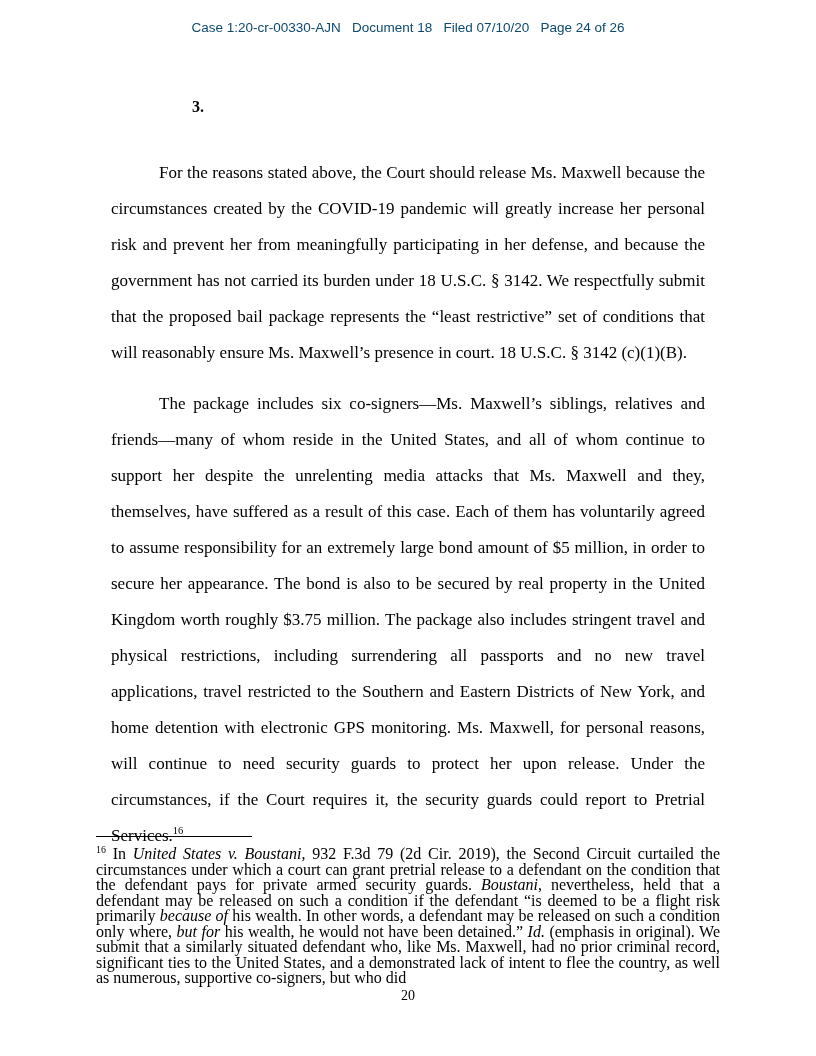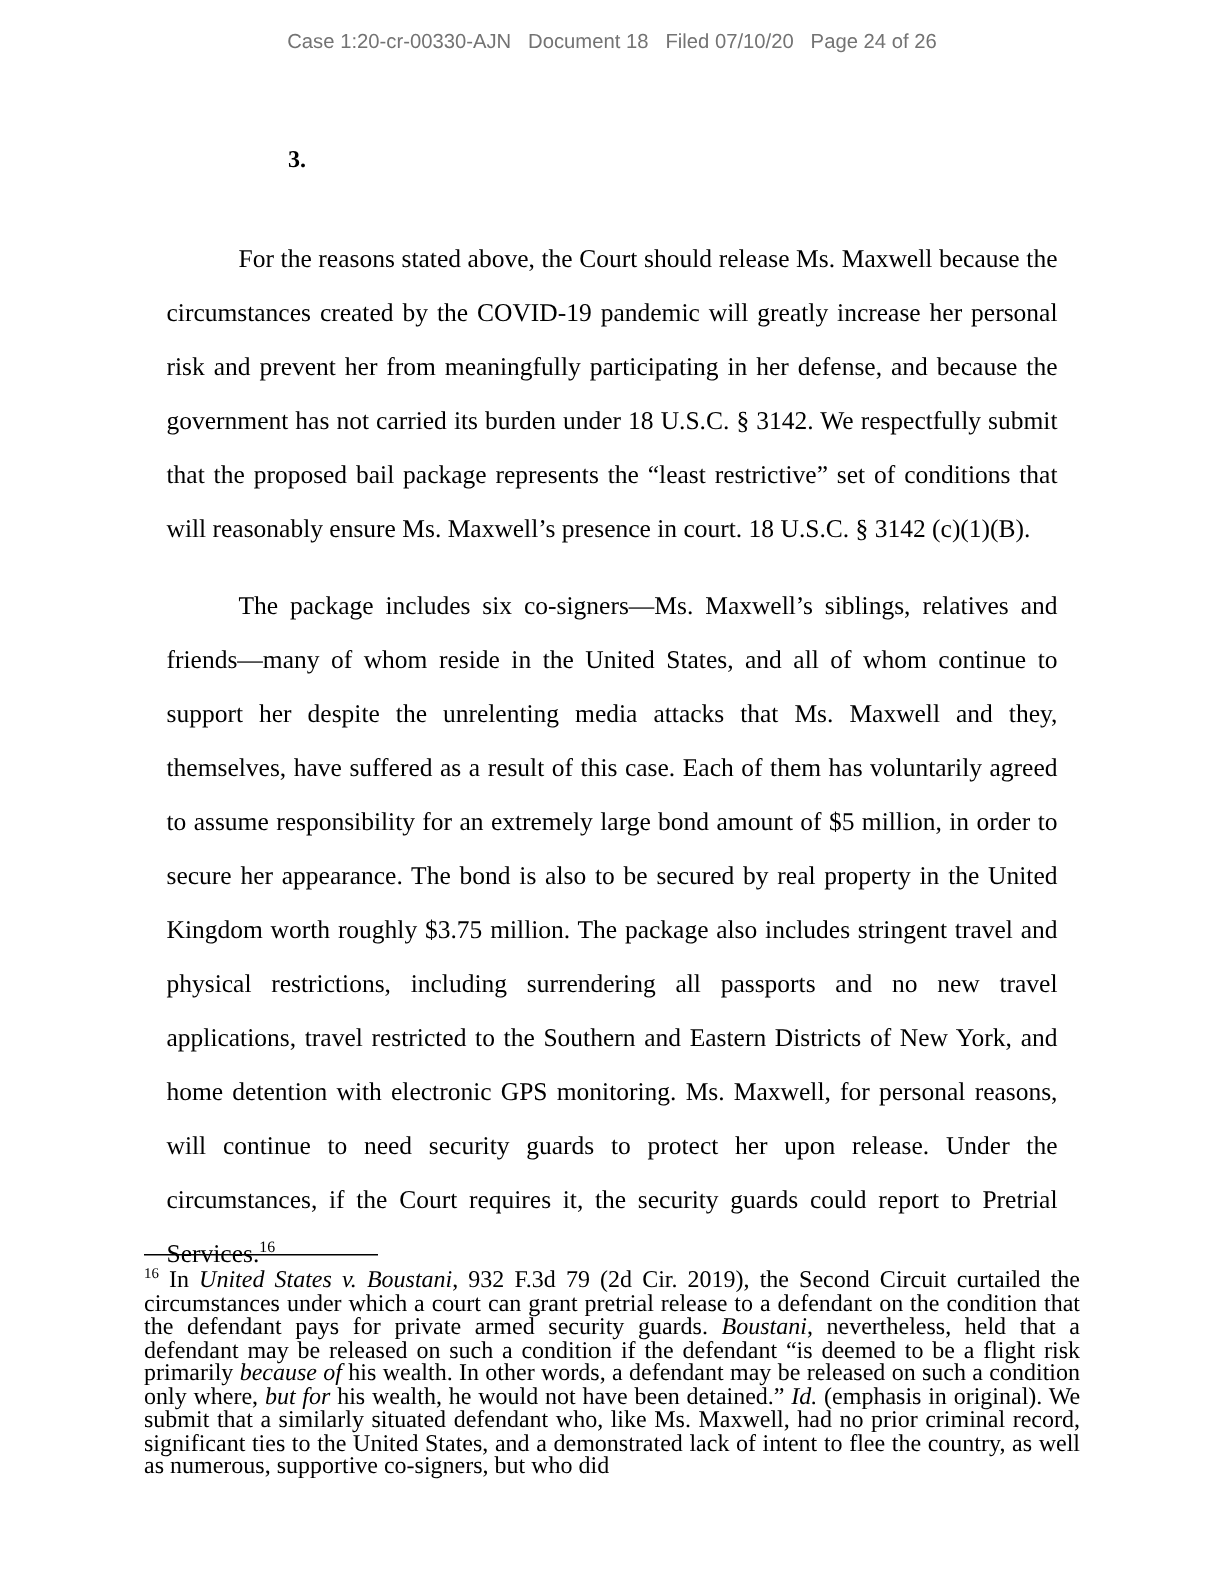--- a/index.html
+++ b/index.html
@@ -68,30 +68,31 @@
     right: 0;
     text-align: center;
     font-size: 14px;
   }
 </style>
 </head>
 <body>
 
 <div class="page">
 
-  <header class="stamp" style="color: #737373;">Case 1:20-cr-00330-AJN   Document 18   Filed 07/10/20   Page 24 of 26</header>
+  <header class="stamp" style="color: #0c4a6e;">Case 1:20-cr-00330-AJN   Document 18   Filed 07/10/20   Page 24 of 26</header>
 
   <div class="heading">
     <span class="h-num">3.</span>
   </div>
 
   <section class="body-text">
     <p>For the reasons stated above, the Court should release Ms. Maxwell because the circumstances created by the COVID-19 pandemic will greatly increase her personal risk and prevent her from meaningfully participating in her defense, and because the government has not carried its burden under 18 U.S.C. § 3142.  We respectfully submit that the proposed bail package represents the “least restrictive” set of conditions that will reasonably ensure Ms. Maxwell’s presence in court.  18 U.S.C. § 3142 (c)(1)(B).</p>
     <p><span>The package includes six co-signers—Ms. Maxwell’s siblings, relatives and friends—many of whom reside in the United States, and all of whom continue to support her despite the unrelenting media attacks that Ms. Maxwell and they, themselves, have suffered as a result of this case.  Each of them has voluntarily agreed to assume responsibility for an extremely large bond amount of $5 million, in order to secure her appearance.  The bond is also to be secured by real property in the United Kingdom worth roughly $3.75 million.  The package also includes stringent travel and physical restrictions, including surrendering all passports and no new travel applications, travel restricted to the Southern and Eastern Districts of New York, and home detention with electronic GPS monitoring.  Ms. Maxwell, for personal reasons, will continue to need security guards to protect her upon release.  Under the circumstances, if the Court requires it, the security guards could report to Pretrial Services.</span><sup>16</sup></p>
   </section>
 
   <div class="footnote-area">
     <div class="fn-sep"></div>
     <p class="fn-text"><sup>16</sup><span><span> In </span><i>United States v. Boustani</i><span>, 932 F.3d 79 (2d Cir. 2019), the Second Circuit curtailed the circumstances under which a court can grant pretrial release to a defendant on the condition that the defendant pays for private armed security guards.  </span><i>Boustani</i><span>, nevertheless, held that a defendant may be released on such a condition if the defendant “is deemed to be a flight risk primarily </span><i>because of</i><span> his wealth.  In other words, a defendant may be released on such a condition only where, </span><i>but for</i><span> his wealth, he would not have been detained.”  </span><i>Id.</i><span> (emphasis in original).  We submit that a similarly situated defendant who, like Ms. Maxwell, had no prior criminal record, significant ties to the United States, and a demonstrated lack of intent to flee the country, as well as numerous, supportive co-signers, but who did</span></span></p>
   </div>
 
+  <footer class="page-footer">20</footer>
 
 </div>
 
 </body></html>

